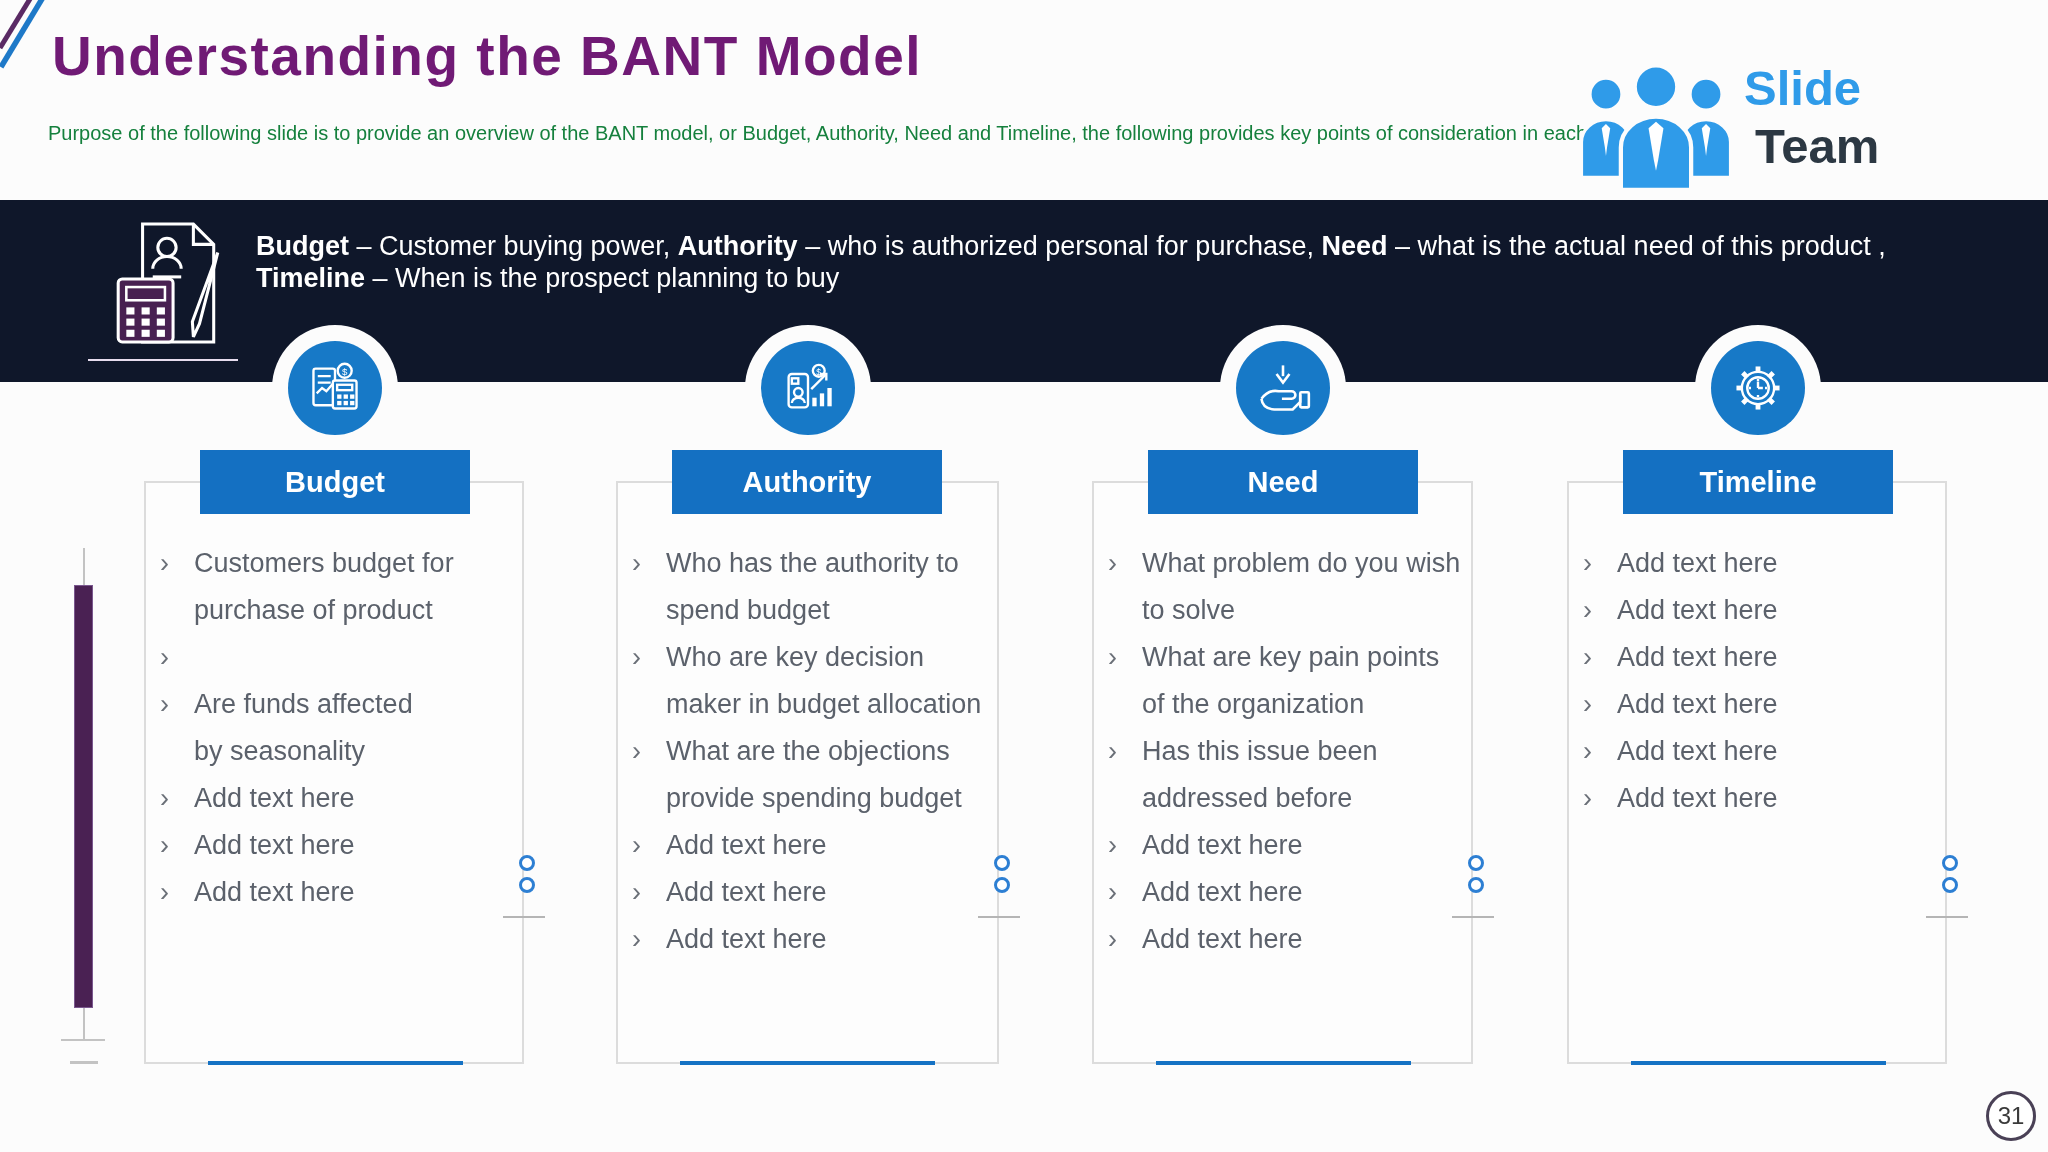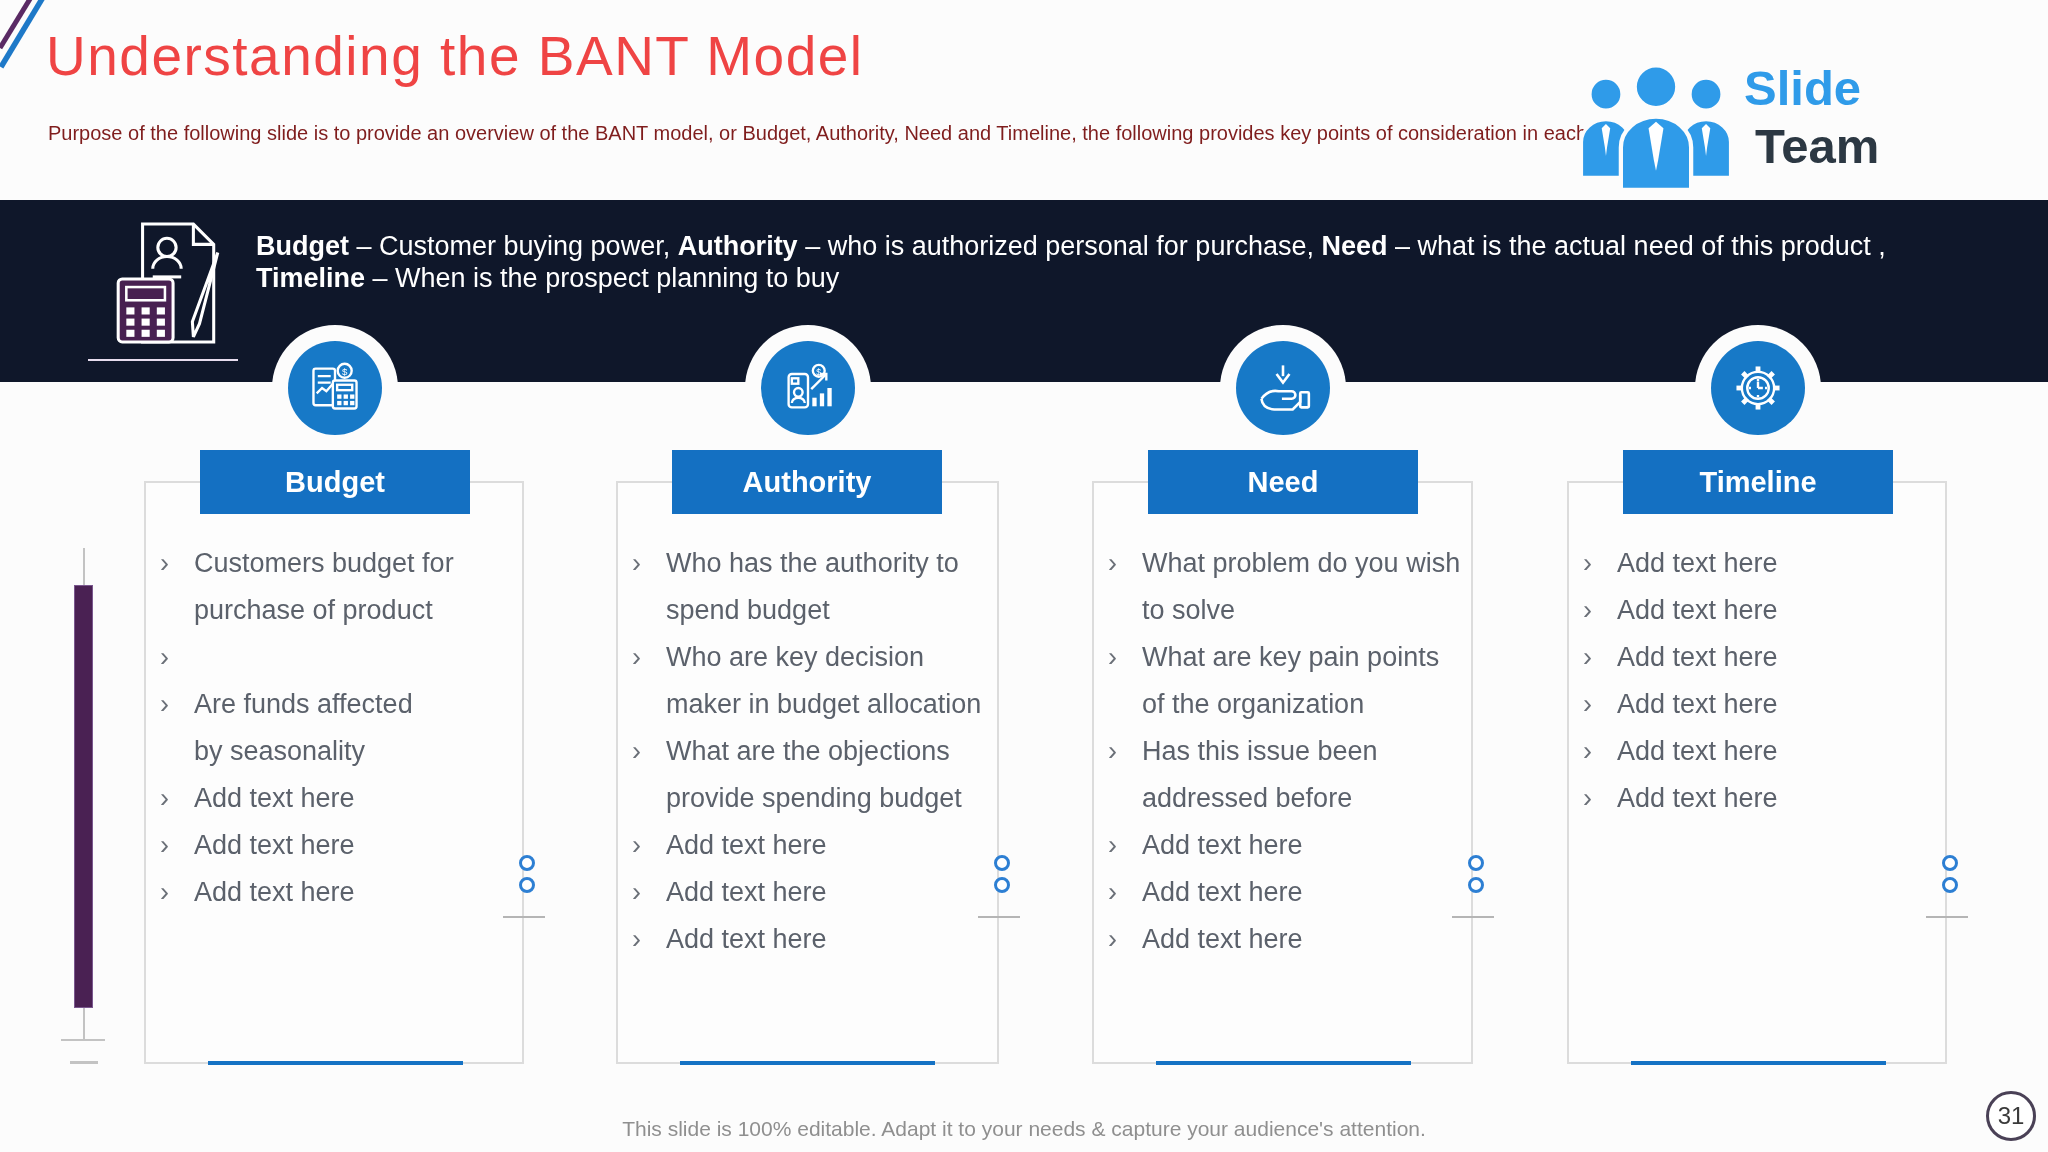--- a/index.html
+++ b/index.html
@@ -3,22 +3,22 @@
 <meta charset="utf-8">
 <style>
   html,body { margin:0; padding:0; background:#e9e9e9; }
   .slide {
     position:relative; width:2048px; height:1152px; background:#fcfcfc;
     overflow:hidden; font-family:"Liberation Sans","DejaVu Sans",sans-serif;
   }
   .abs { position:absolute; }
 
   
-  .title { left:46px; top:24px; font-size:55px; color:#ef4444; letter-spacing:1.5px; font-weight:400; }
-  .subtitle { left:48px; top:122px; font-size:20px; color:#7f1d1d; }
+  .title { left:52px; top:24px; font-size:55px; color:#701a75; letter-spacing:1.5px; font-weight:700; }
+  .subtitle { left:48px; top:122px; font-size:20px; color:#15803d; }
 
   
   .logo { left:1576px; top:58px; width:310px; height:132px; }
   .logo-word1 { position:absolute; left:168px; top:2px; font-size:49px; font-weight:700; color:#2f9be9; }
   .logo-word2 { position:absolute; left:168px; top:60px; font-size:49px; font-weight:700; color:#2c3843;margin-left:11px; }
 
   
   .banner { left:0; top:200px; width:2048px; height:182px; background:#0f172a; }
   .banner-underline { position:absolute; left:88px; top:159px; width:150px; height:2px; background:#e6dcee; }
   .banner-text { position:absolute; left:256px; top:30px; color:#fff; font-size:27px; line-height:32px; }
@@ -343,18 +343,17 @@
   <div class="abs handle-dash" style="left:1452px; top:916px;"></div>
   <div class="abs handle-circle" style="left:1942px; top:855px;"></div>
   <div class="abs handle-circle" style="left:1942px; top:877px;"></div>
   <div class="abs handle-dash" style="left:1926px; top:916px;"></div>
 
   <div class="abs plumb-line"></div>
   <div class="abs plumb-bar"></div>
   <div class="abs plumb-t"></div>
   <div class="abs plumb-dash"></div>
 
-  <div class="abs footer">This slide is 100% editable. Adapt it to your needs &amp; capture your audience's attention.</div>
   <div class="abs page-badge">
     <span>31</span>
   </div>
 
 </div>
 
 </body></html>

